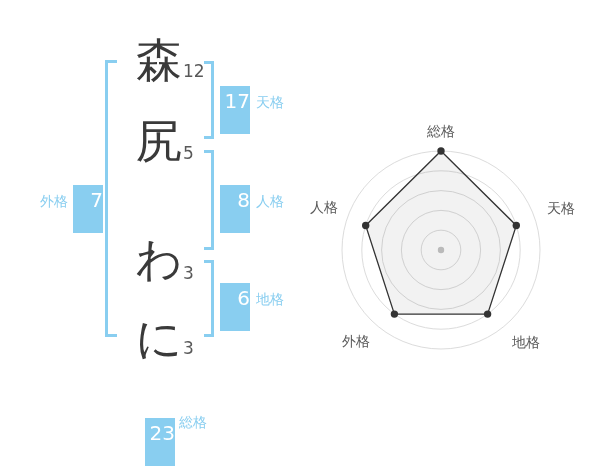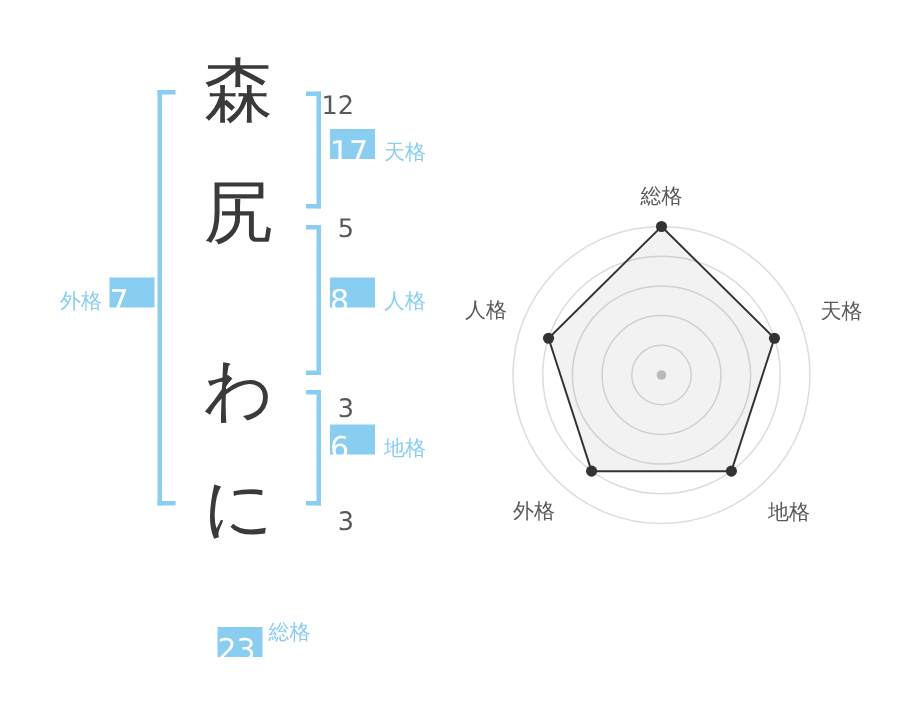--- a/index.html
+++ b/index.html
@@ -25,44 +25,43 @@
   .stage{position:absolute;inset:0;}
 
   
   .kanji{
     position:absolute;left:129px;width:60px;
     text-align:center;font-size:46px;line-height:46px;
     color:var(--kanji-text);
   }
   .stroke-num{
     position:absolute;left:183px;width:22px;
-    text-align:right;font-size:17px;line-height:18px;
+    text-align:left;font-size:17px;line-height:18px;
     color:var(--stroke-number);
-    margin-left:31px;
   }
   .bracket-left{
     position:absolute;left:105px;top:60px;width:12px;height:277px;
     border-left:3px solid var(--accent-blue);
     border-top:3px solid var(--accent-blue);
     border-bottom:3px solid var(--accent-blue);
   }
   .bracket-right{
     position:absolute;left:204px;width:10px;
     border-right:3px solid var(--accent-blue);
     border-top:3px solid var(--accent-blue);
     border-bottom:3px solid var(--accent-blue);
   }
   .bracket-tenkaku{top:61px;height:78px;}
   .bracket-jinkaku{top:150px;height:100px;}
   .bracket-chikaku{top:260px;height:77px;}
 
   .badge{
-    position:absolute;width:30px;height:20px;
+    position:absolute;width:30px;height:48px;
     background:var(--accent-blue);color:var(--badge-number);
-    font-size:20px;line-height:30px;text-align:left;
+    font-size:20px;line-height:30px;text-align:right;
   }
   .kaku-label{
     position:absolute;font-size:14px;line-height:15px;
     color:var(--accent-blue);white-space:nowrap;
   }
 
   
   .radar{position:absolute;left:301px;top:110px;width:280px;height:280px;}
 </style>
 </head>

